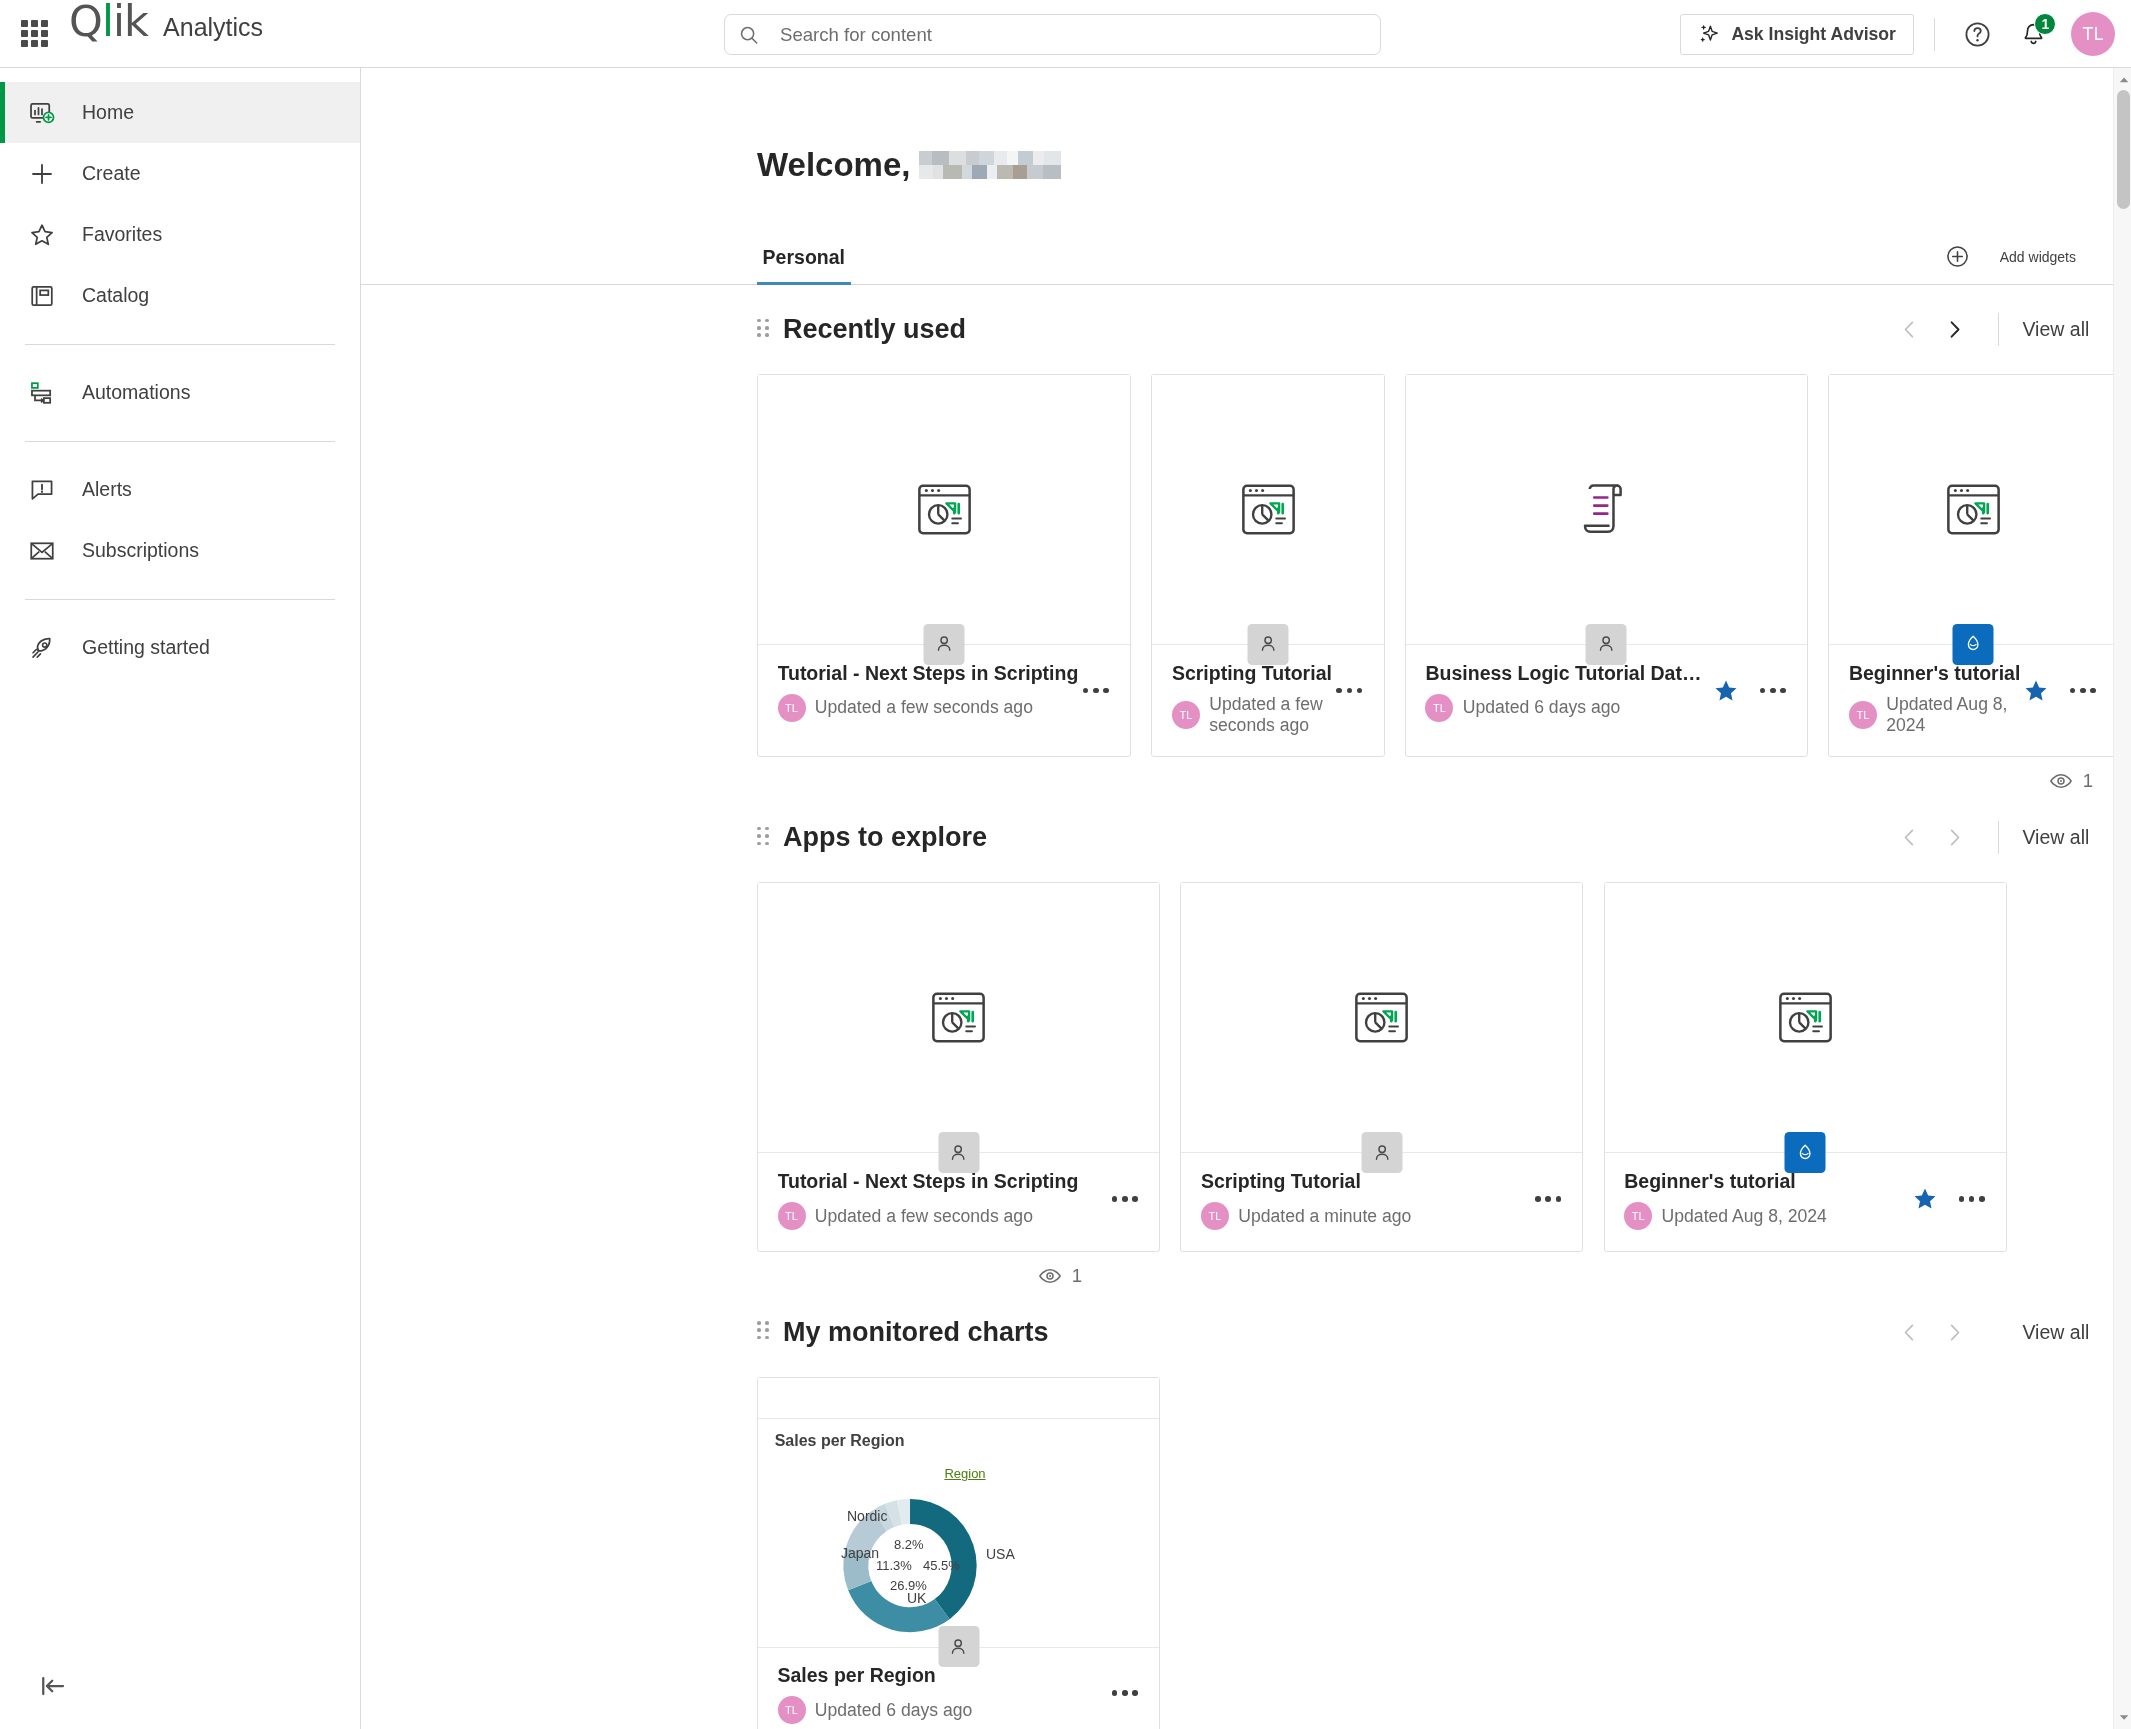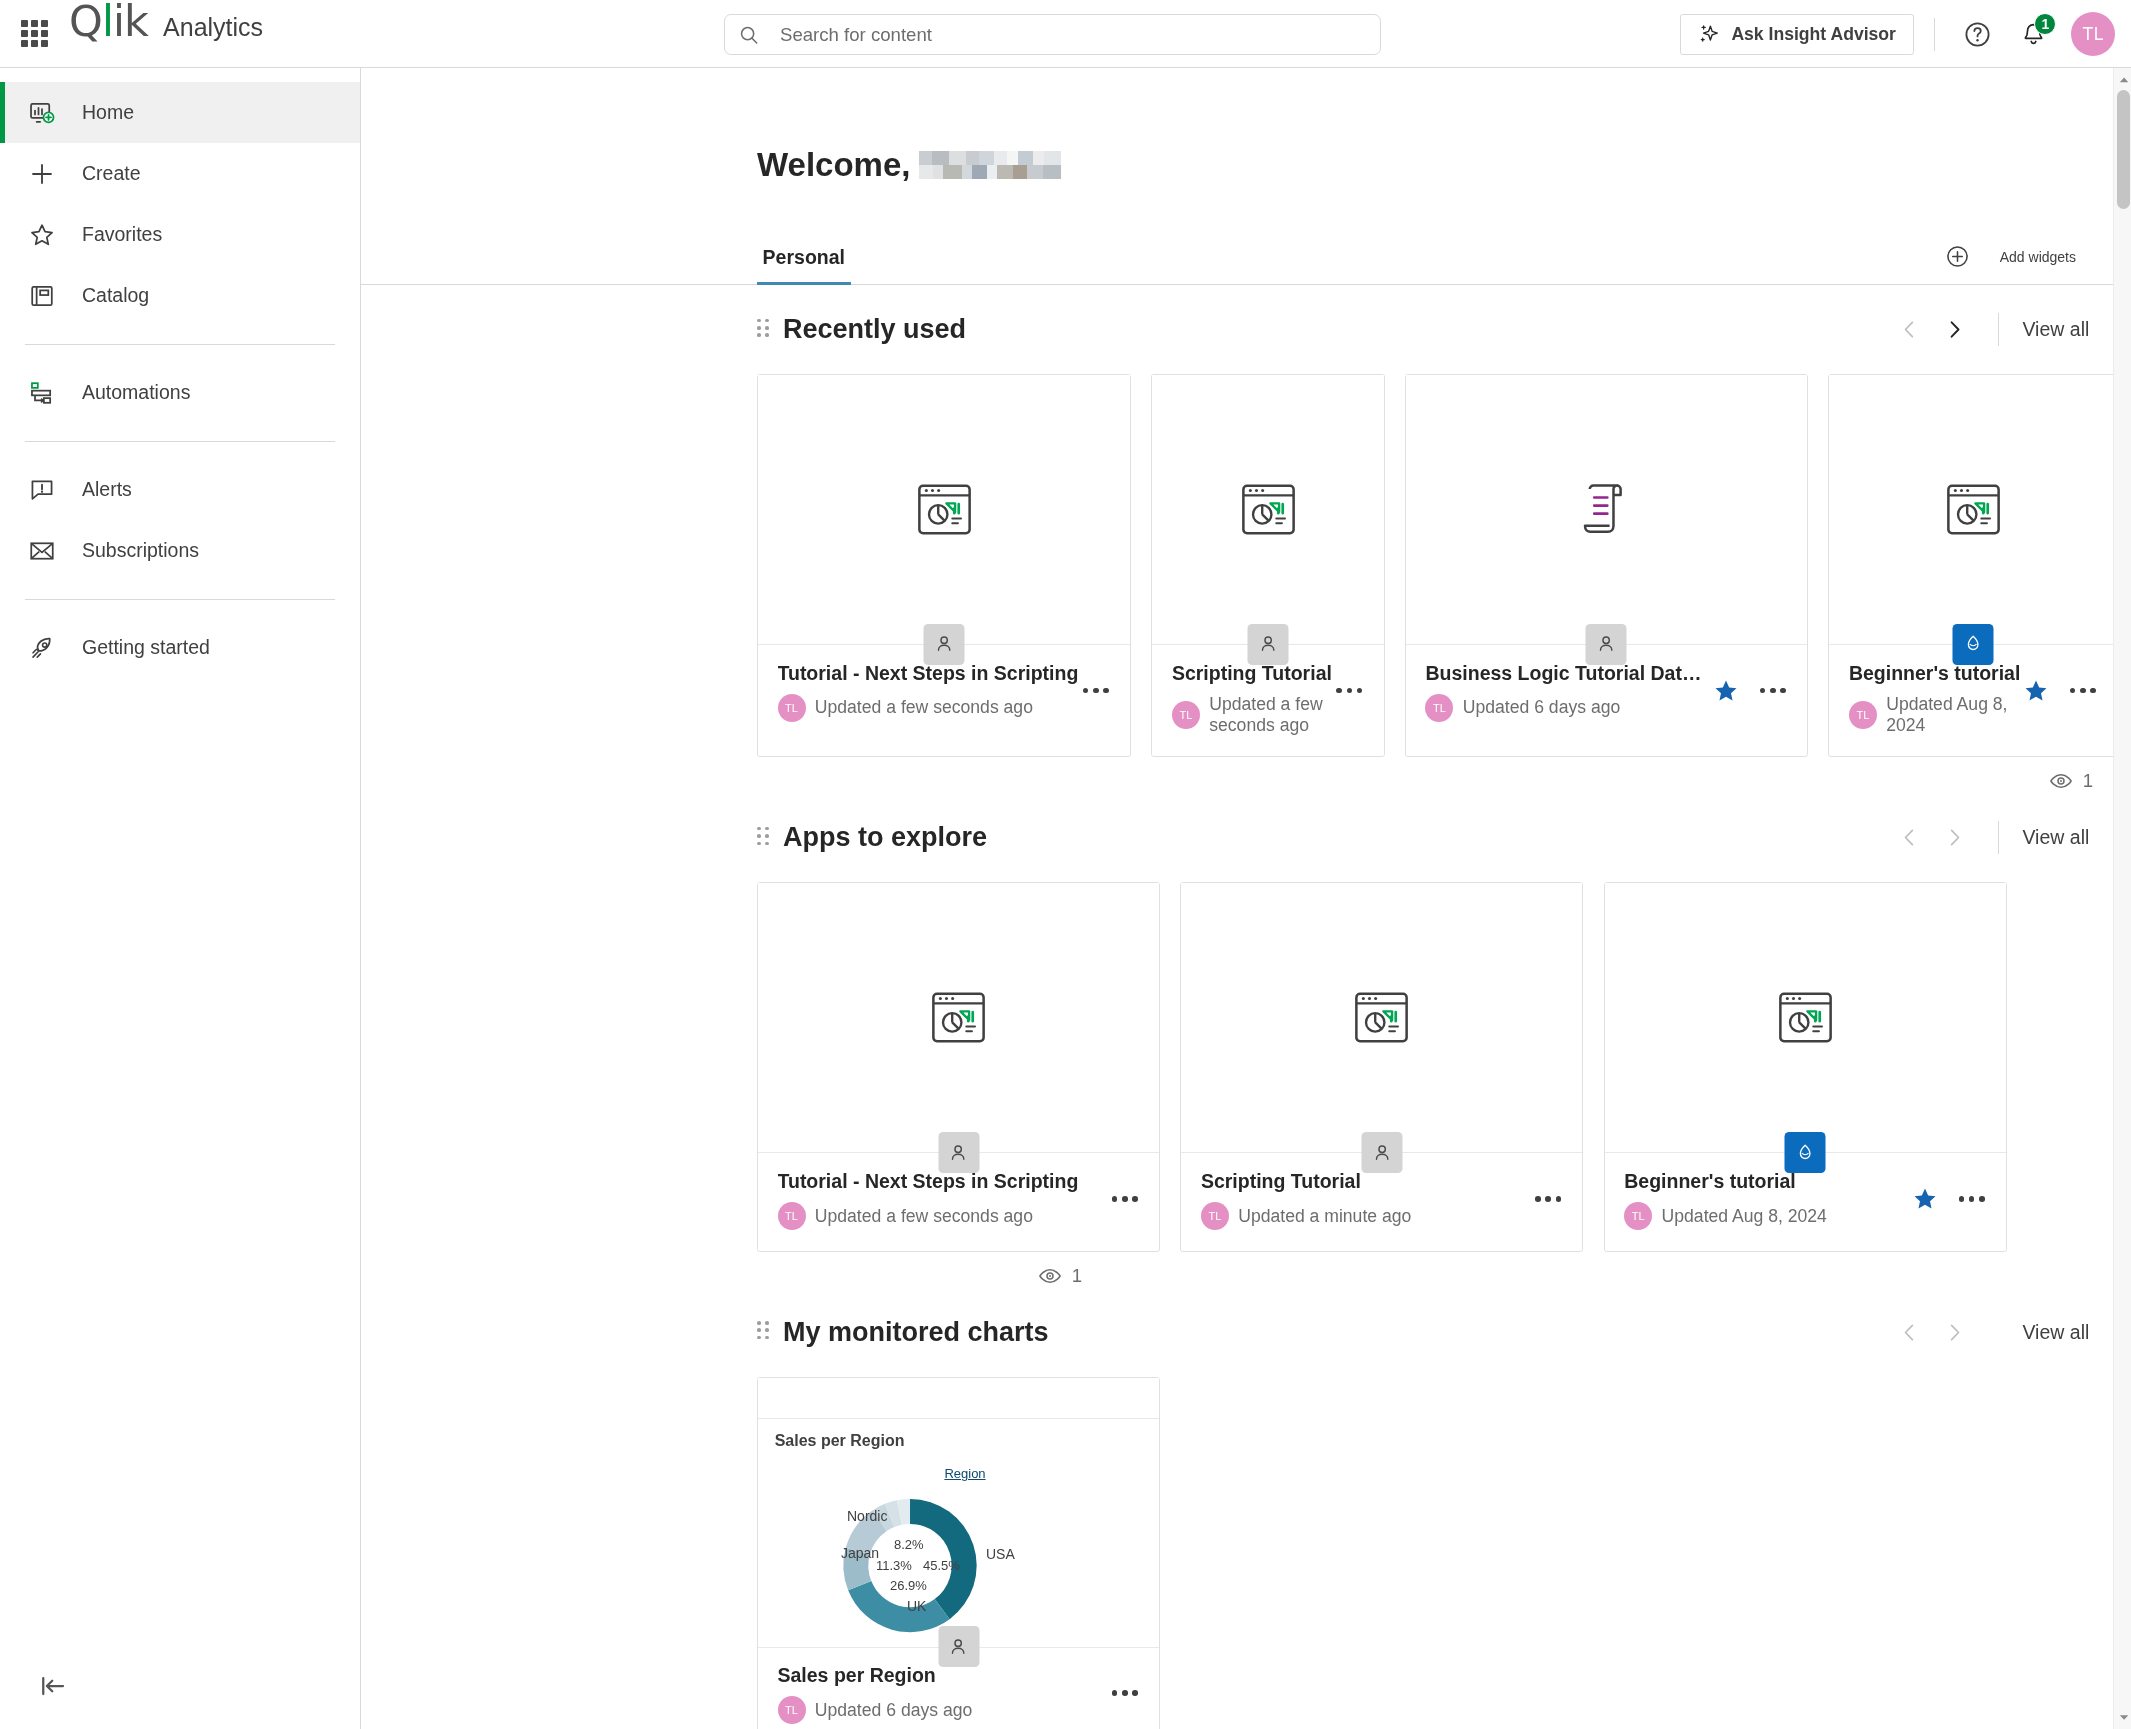--- a/index.html
+++ b/index.html
@@ -166,21 +166,21 @@
   .kebab i { width: 5.6px; height: 5.6px; background: #404040; border-radius: 50%; display: block; }
 
   .row-footer { display: flex; justify-content: flex-end; padding-top: 12px; }
   .view-count { display: flex; align-items: center; gap: 9.3px; font-size: 18.6px; color: #6d6d6d; }
 
   
   .chart-card-head { height: 41px; border-bottom: 0.9px solid #e8e8e8; }
   .chart-body { flex: 1; padding: 13px 0 0 13px; position: relative; }
   .chart-name { font-size: 16px; font-weight: 700; color: #404040; padding-left: 3.7px; }
   .donut-wrap { position: relative; width: 100%; height: 190px; }
-  .donut-legend-top { position: absolute; left: 50%; transform: translateX(-50%); top: 16.7px; font-size: 13px; color: #0c4a6e; text-decoration: underline; }
+  .donut-legend-top { position: absolute; left: 50%; transform: translateX(-50%); top: 16.7px; font-size: 13px; color: #4d7c0f; text-decoration: underline; }
   .donut-label { position: absolute; font-size: 14px; color: #404040; white-space: nowrap; }
   .pct-label { position: absolute; font-size: 13px; color: #404040; white-space: nowrap; }
 
   
   .scrollbar-track {
     position: absolute; right: 0; top: 0; bottom: 0; width: 18.6px; background: #f7f7f7;
     border-left: 0.9px solid #ececec;
   }
   .scrollbar-thumb { position: absolute; top: 0; left: 2.8px; width: 13px; height: 119px; background: #c4c4c4; border-radius: 6.5px; }
   .scroll-arrow { position: absolute; left: 0; width: 18.6px; height: 20.4px; display: flex; align-items: center; justify-content: center; }
@@ -805,21 +805,21 @@
 
                           <path d="M-69.4,-19.2 A72,72 0 0,1 -40.2,-59.7 L-25.1,-37.3 A45,45 0 0,0 -43.4,-12 Z" fill="#b6cbd5"></path>
                           <path d="M-40.2,-59.7 A72,72 0 0,1 -27.1,-66.7 L-16.9,-41.7 A45,45 0 0,0 -25.1,-37.3 Z" fill="#c8d8df"></path>
                           <path d="M-27.1,-66.7 A72,72 0 0,1 -14.1,-70.6 L-8.8,-44.1 A45,45 0 0,0 -16.9,-41.7 Z" fill="#d5e1e7"></path>
                           <path d="M-14.1,-70.6 A72,72 0 0,1 0,-72 L0,-45 A45,45 0 0,0 -8.8,-44.1 Z" fill="#e2ebef"></path>
                         </g>
                       </svg>
                       <span class="donut-label" style="left:76px;top:58px;">Nordic</span>
                       <span class="donut-label" style="left:70px;top:95px;">Japan</span>
                       <span class="donut-label" style="left:215px;top:96px;">USA</span>
-                      <span class="donut-label" style="left:136px;top:148px;">UK</span>
+                      <span class="donut-label" style="left:136px;top:140px;">UK</span>
                       <span class="pct-label" style="left:123px;top:87px;">8.2%</span>
                       <span class="pct-label" style="left:105px;top:108px;">11.3%</span>
                       <span class="pct-label" style="left:152px;top:108px;">45.5%</span>
                       <span class="pct-label" style="left:119px;top:128px;">26.9%</span>
                     </div>
                   </div>
                 </div>
                 <div class="card-divider">
                   <span class="space-badge">
                     <svg width="21.3" height="21.3" viewBox="0 0 24 24" fill="none">

